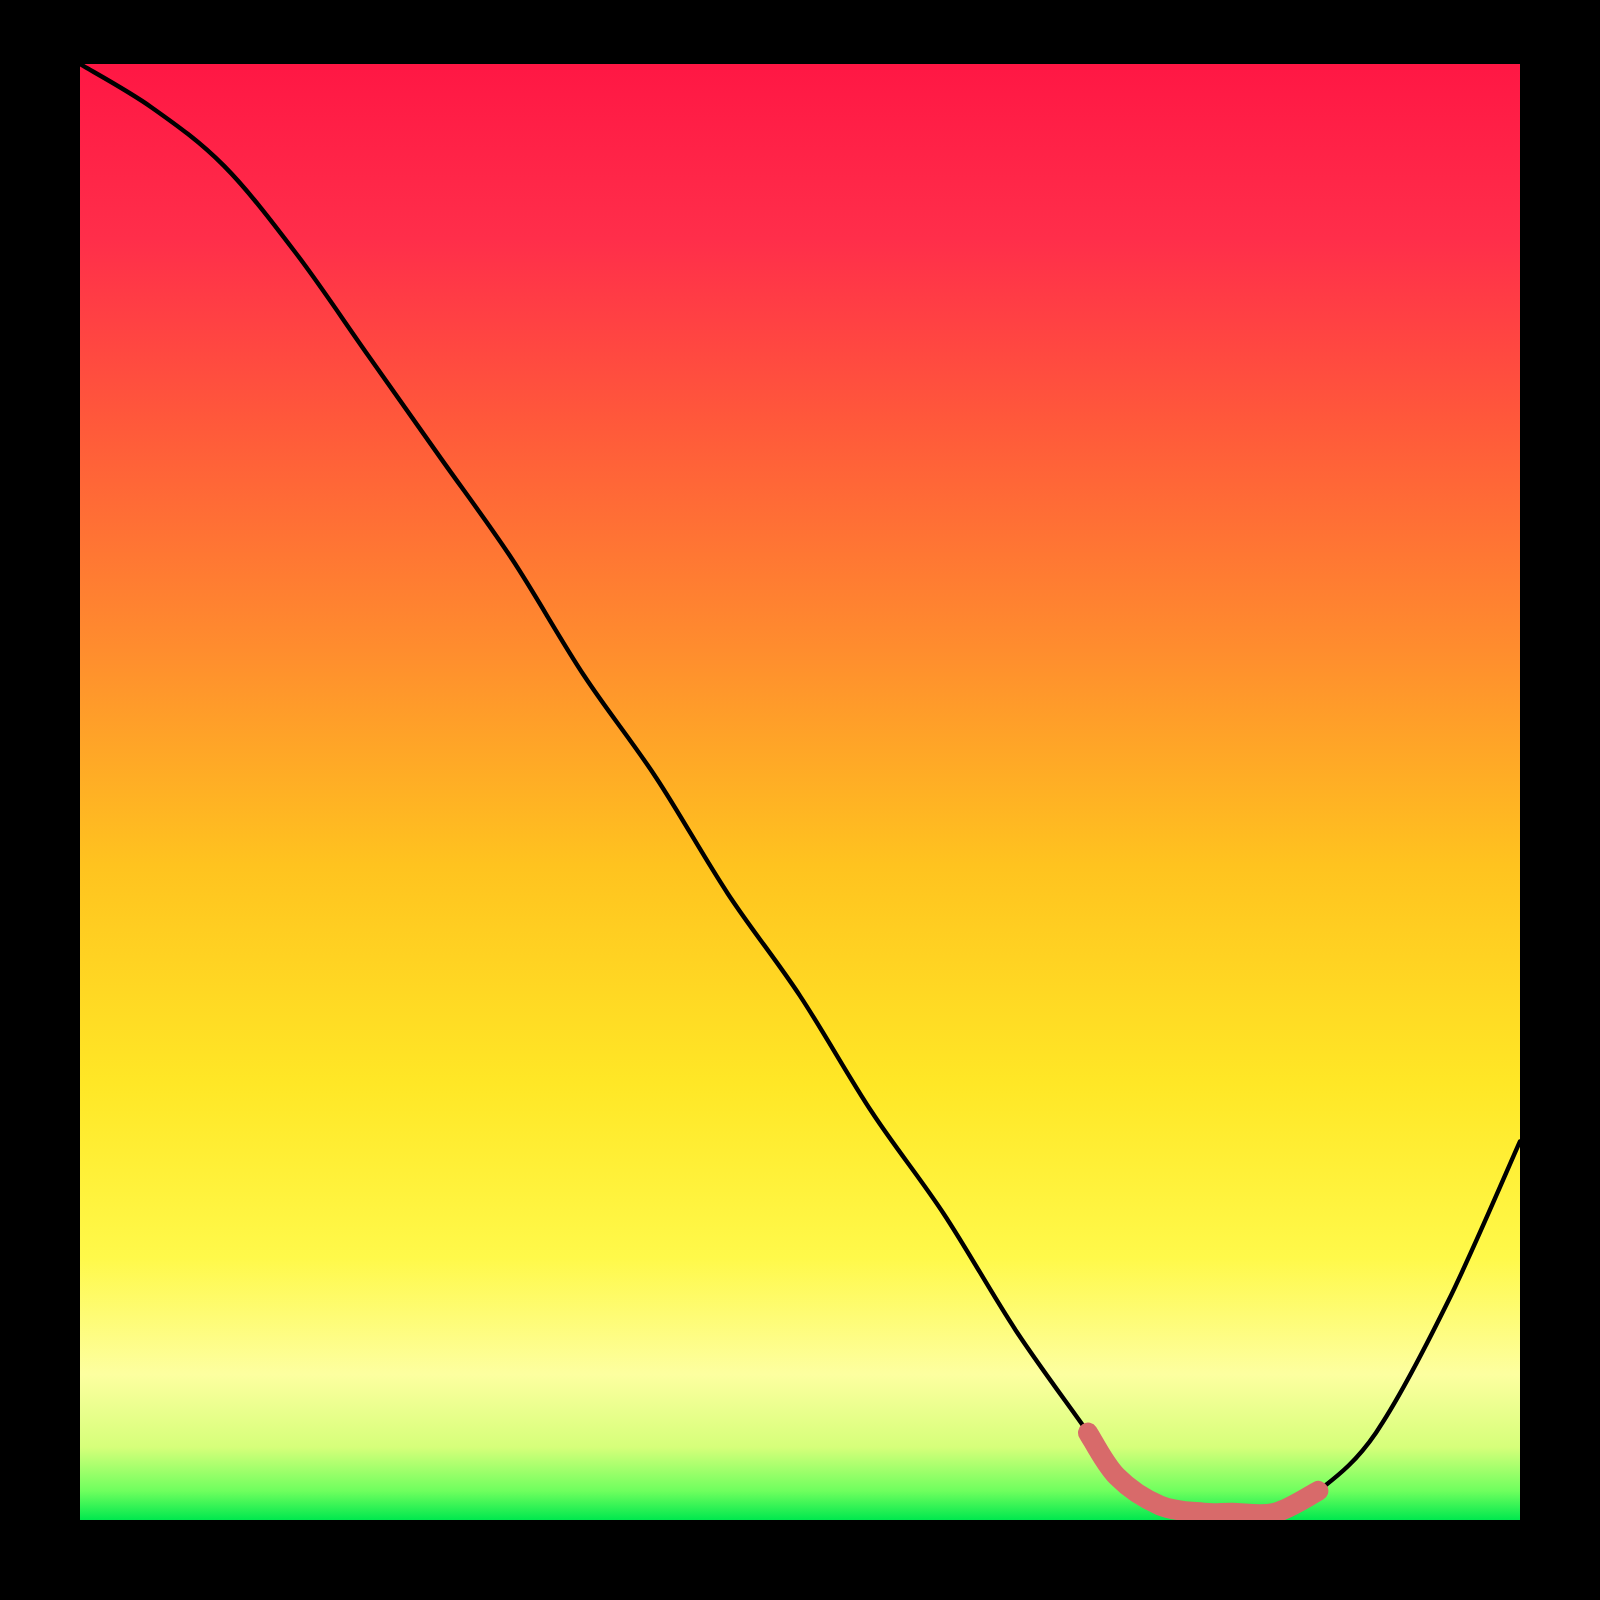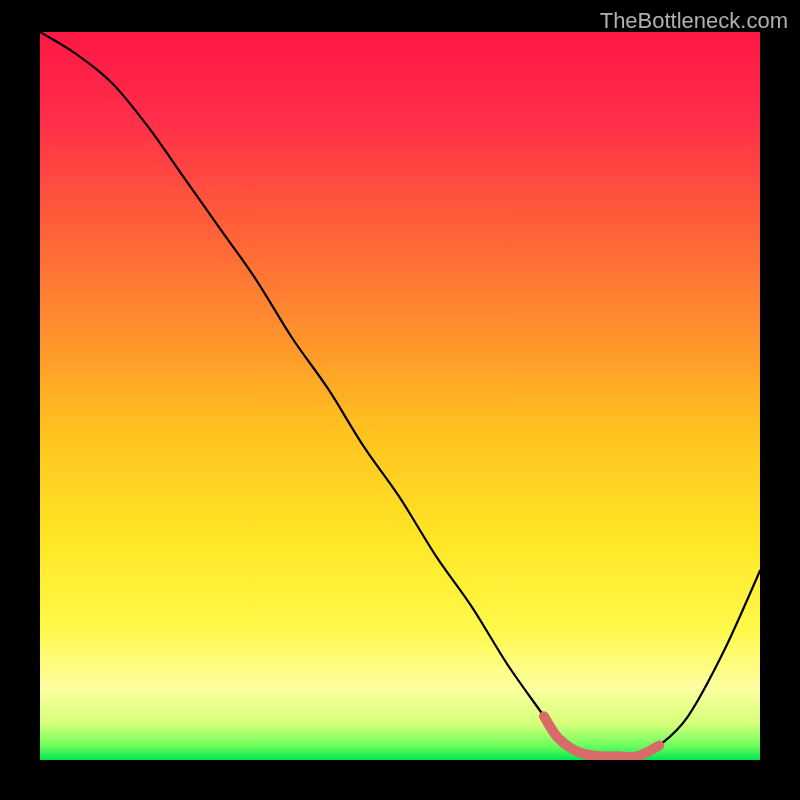--- a/index.html
+++ b/index.html
@@ -38,21 +38,20 @@
     left: 0;
     top: 0;
     width: 100%;
     height: 100%;
   }
 </style>
 </head>
 <body>
 
 <div class="chart-container">
-  <div class="watermark">TheBottleneck.com</div>
 
   <div class="plot-area">
     <svg class="gradient-bg" viewBox="0 0 720 728" preserveAspectRatio="none">
       <defs>
         <linearGradient id="bgGrad" x1="0" y1="0" x2="0" y2="1">
             <stop offset="0%" stop-color="#ff1744"></stop>
             <stop offset="12%" stop-color="#ff2e4a"></stop>
             <stop offset="25%" stop-color="#ff5a3a"></stop>
             <stop offset="40%" stop-color="#ff8c2e"></stop>
             <stop offset="55%" stop-color="#ffc31f"></stop>

